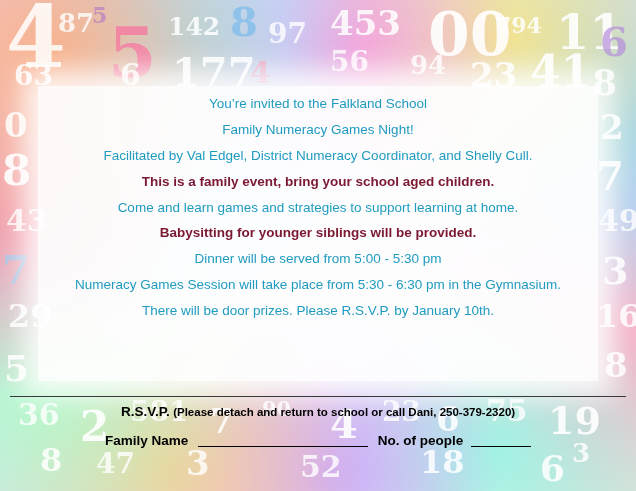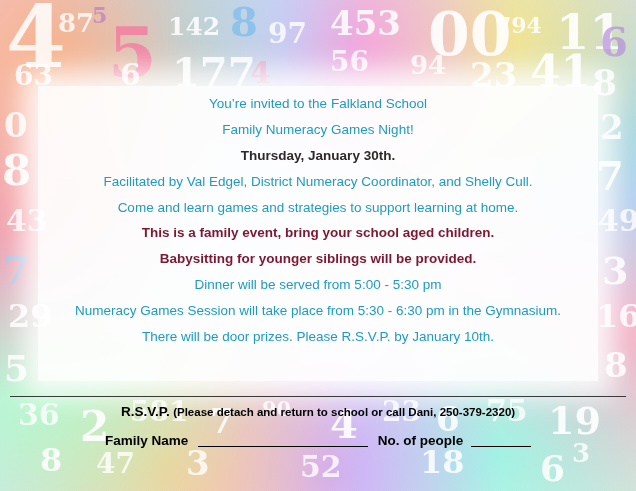--- a/index.html
+++ b/index.html
@@ -177,24 +177,23 @@
     <span style="left:300px;top:452px; font-size:30px; color:rgba(255,255,255,0.8);">52</span>
     <span style="left:420px;top:446px; font-size:32px; color:rgba(255,255,255,0.85);">18</span>
     <span style="left:540px;top:450px; font-size:36px; color:rgba(255,255,255,0.85);">6</span>
     <span style="left:572px;top:440px; font-size:26px; color:rgba(255,255,255,0.8);">3</span>
   </div>
 
   <div class="panel">
     <div class="lines">
       <span class="line teal">You’re invited to the Falkland School</span>
       <span class="line teal">Family Numeracy Games Night!</span>
-      <span class="line dark">Thursday, January 30th.</span>
       <span class="line teal">Facilitated by Val Edgel, District Numeracy Coordinator, and Shelly Cull.</span>
+      <span class="line maroon">This is a family event, bring your school aged children.</span>
       <span class="line teal">Come and learn games and strategies to support learning at home.</span>
-      <span class="line maroon">This is a family event, bring your school aged children.</span>
       <span class="line maroon">Babysitting for younger siblings will be provided.</span>
       <span class="line teal">Dinner will be served from 5:00 - 5:30 pm</span>
       <span class="line teal">Numeracy Games Session will take place from 5:30 - 6:30 pm in the Gymnasium.</span>
       <span class="line teal">There will be door prizes. Please R.S.V.P. by  January 10th.</span>
     </div>
   </div>
 
   <div class="divider"></div>
 
   <div class="rsvp-row">

